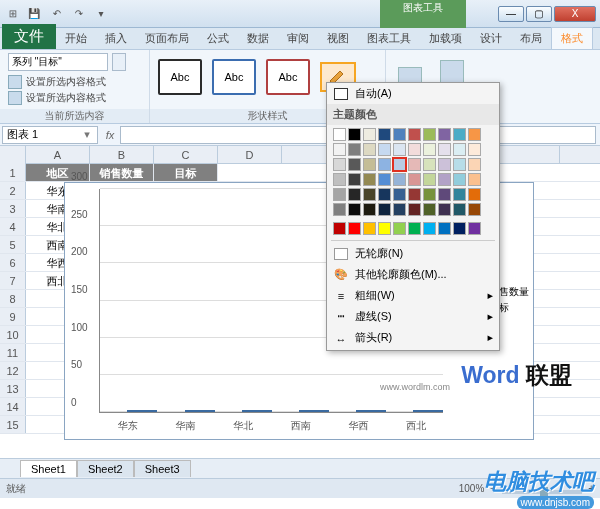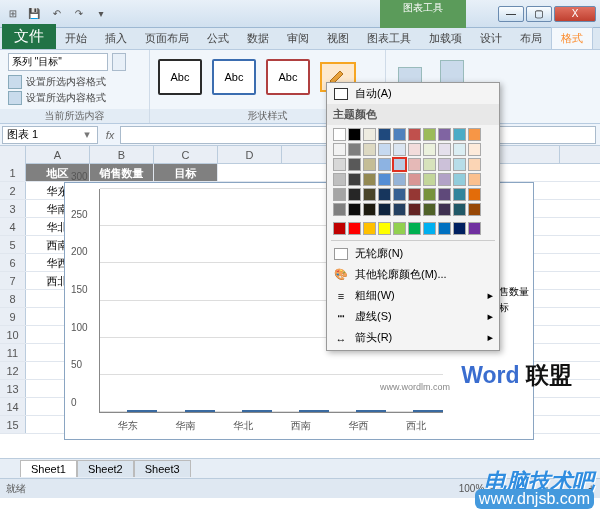--- a/index.html
+++ b/index.html
@@ -88,21 +88,21 @@
 .sheet-tab { padding: 2px 10px; border: 1px solid #bbb; border-bottom: none; background: #fff; }
 .sheet-tab.inactive { background: #dbe5ef; }
 .status { height: 20px; background: #dfe8f2; border-top: 1px solid #bcd; display: flex; align-items: center; padding: 0 6px; font-size: 10px; color: #555; justify-content: space-between; }
 .zoom { display: flex; align-items: flex-end; gap: 6px; }
 .zoom-track { width: 80px; height: 4px; background: #bcd; position: relative; }
 .zoom-thumb { position: absolute; left: 38px; top: -3px; width: 8px; height: 10px; background: #8ab; }
 
 .watermark1 { position: absolute; right: 28px; top: 360px; font-size: 23px; font-weight: bold; color: #3a6dcf; pointer-events: none; }
 .watermark1 span { color: #111; }
 .watermark2 { position: absolute; right: 6px; bottom: 12px; font-size: 22px; font-weight: bold; color: #2f8de0; font-style: italic; pointer-events: none; text-shadow: 1px 1px #fff; }
-.watermark3 { position: absolute; right: 6px; bottom: 0; font-size: 16px; color: #fff; background: #49d; padding: 1px 4px; border-radius: 6px; pointer-events: none; }
+.watermark3 { position: absolute; right: 6px; bottom: 0; font-size: 10px; color: #fff; background: #49d; padding: 1px 4px; border-radius: 6px; pointer-events: none; }
 .wordm-url { position: absolute; right: 150px; top: 382px; font-size: 9px; color: #888; pointer-events: none; }
 </style>
 </head>
 <body>
 
 <div class="titlebar">
   <div class="qat">
     <div class="qat-btn">⊞</div>
     <div class="qat-btn">💾</div>
     <div class="qat-btn">↶</div>

